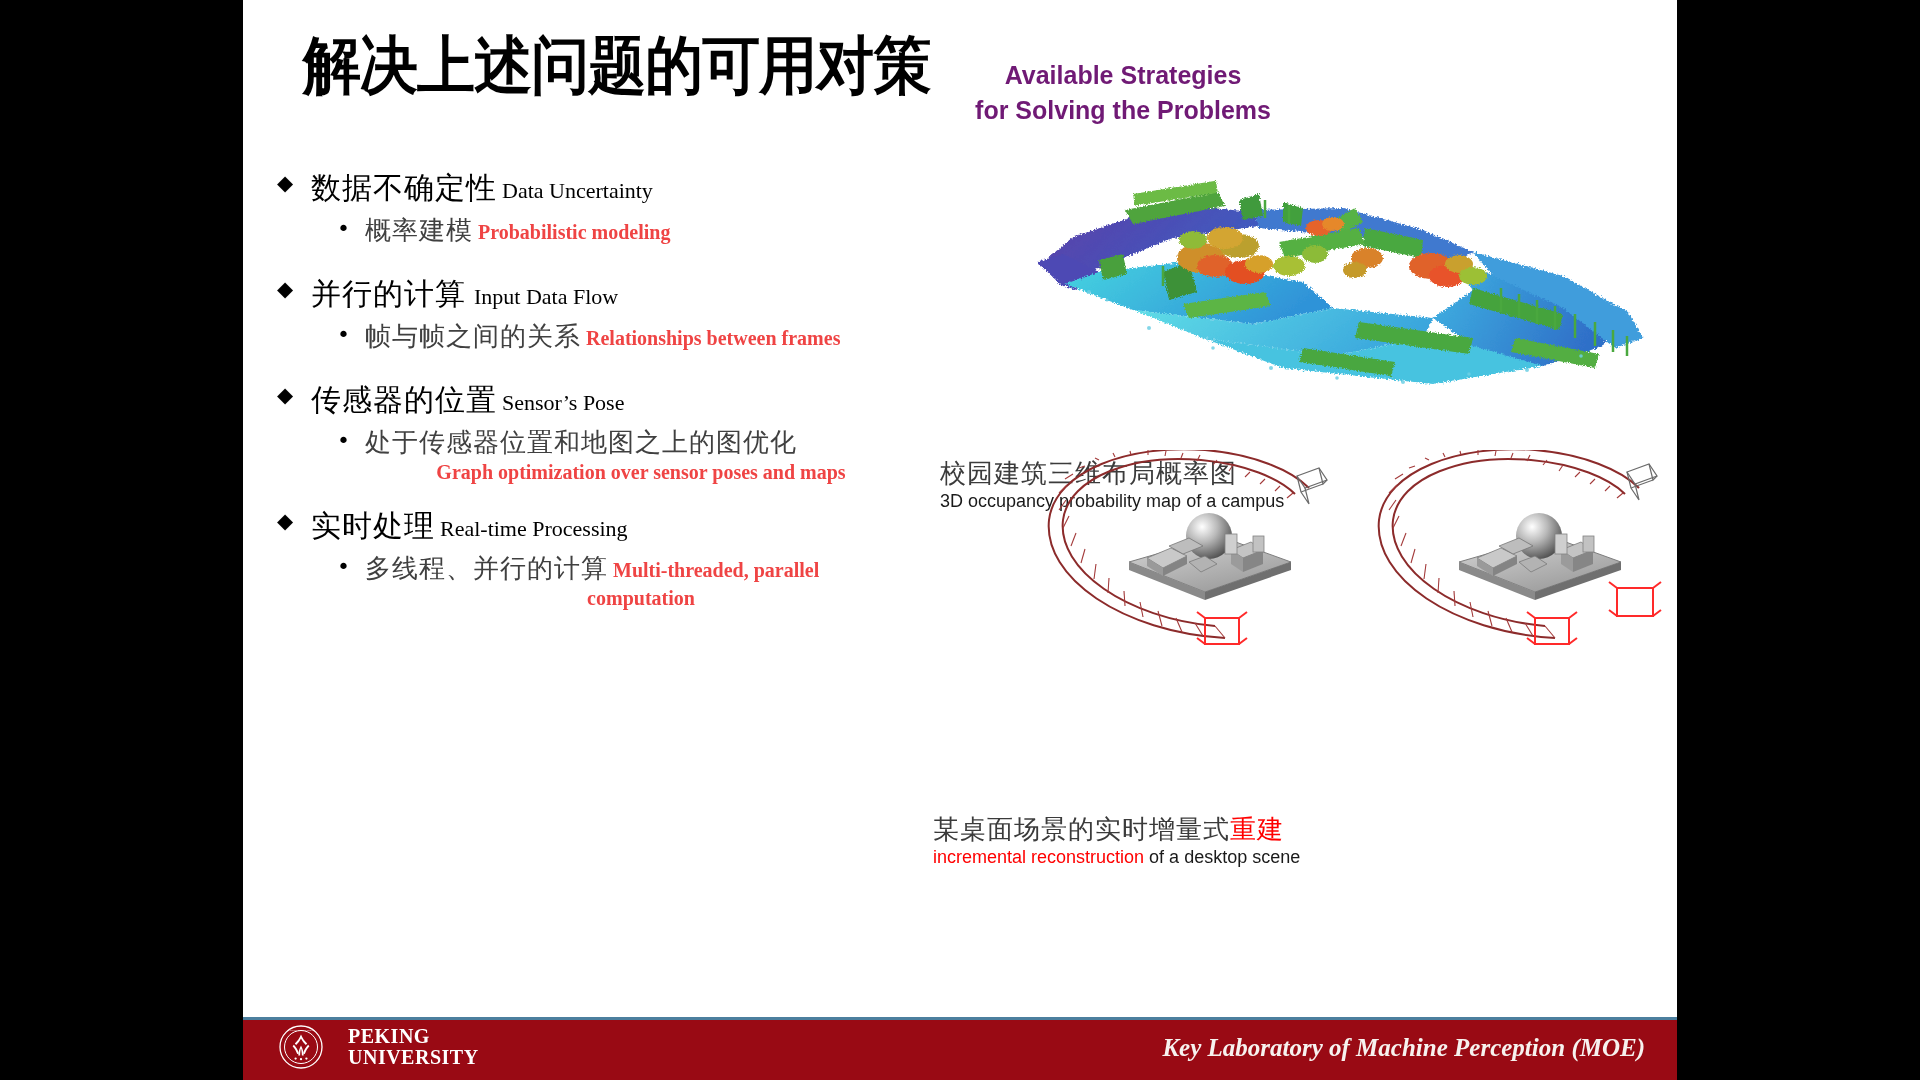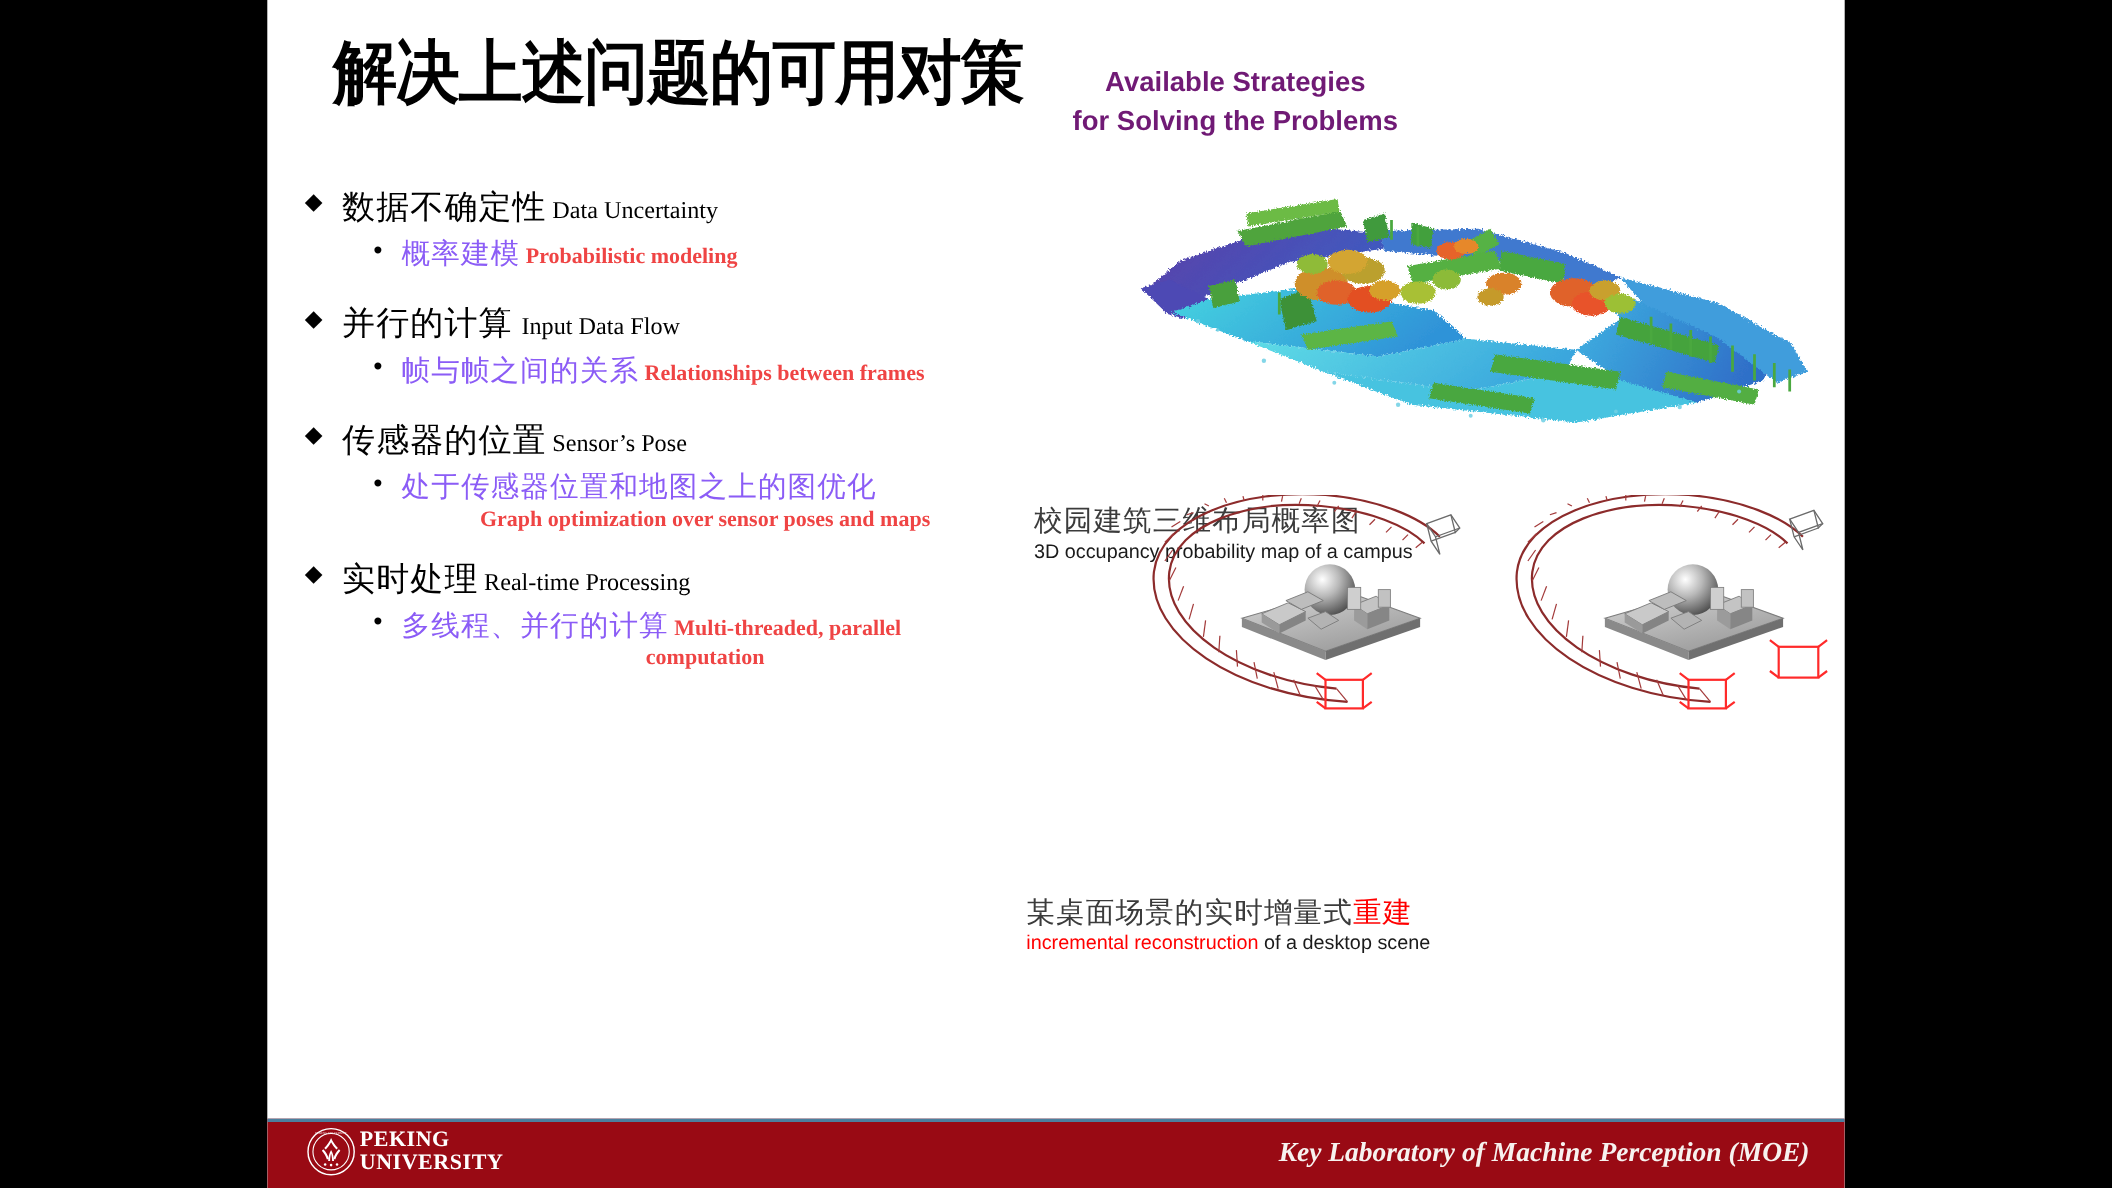--- a/index.html
+++ b/index.html
@@ -96,21 +96,21 @@
     left: 80px;
     top: 2px;
     font-family: "DejaVu Sans", sans-serif;
     font-size: 22px;
     line-height: 1.25;
     color: #000;
   }
   .zh2 {
     font-family: "DejaVu Serif", serif;
     font-size: 26px;
-    color: #8b5cf6;
+    color: #404040;
     letter-spacing: 1px;
   }
   .en2b {
     font-family: "Liberation Serif", serif;
     font-weight: bold;
     font-size: 20px;
     color: #ef4444;
     text-align: center;
   }
   .cont {
@@ -157,21 +157,21 @@
     width: 1434px;
     height: 3px;
     background: #4c7f9e;
   }
   #logo-wrap {
     position: absolute;
     left: 36px;
     top: 8px;
     display: flex;
     align-items: center;
-    gap: 4px;
+    gap: 25px;
   }
   #logo-text {
     font-family: "Liberation Serif", serif;
     font-weight: bold;
     font-size: 20px;
     line-height: 1.05;
     color: #ffffff;
     letter-spacing: 0.5px;
   }
   #lab-name {

